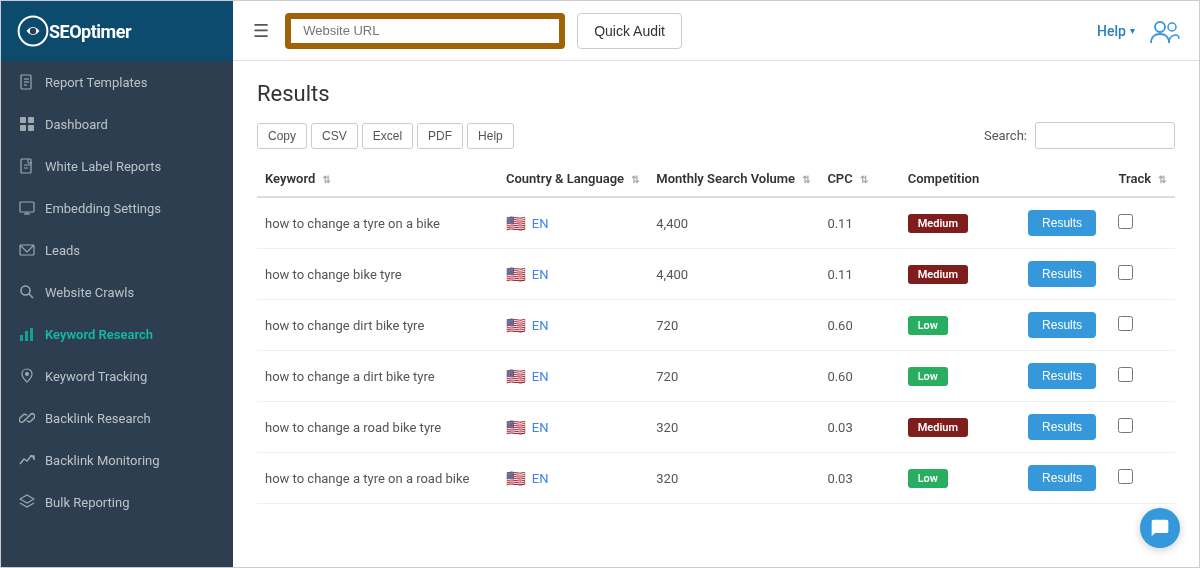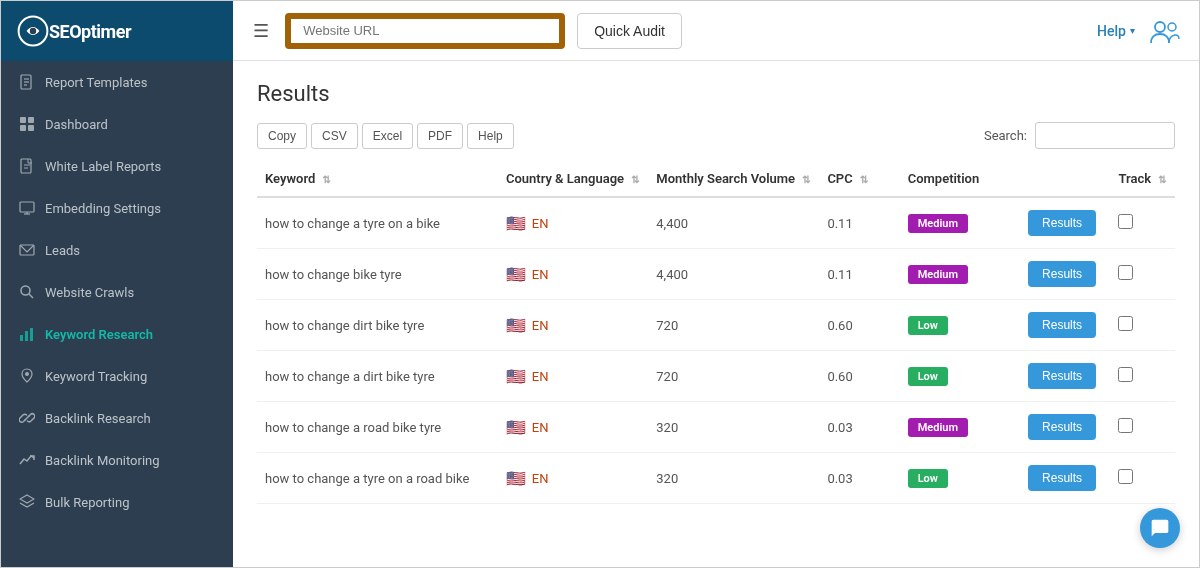--- a/index.html
+++ b/index.html
@@ -207,32 +207,32 @@
 
     .flag-cell {
       display: flex;
       align-items: center;
       gap: 6px;
     }
     .flag {
       font-size: 16px;
     }
     .lang-code {
-      color: #c2410c;
+      color: #3b82f6;
     }
 
     .badge {
       display: inline-block;
       padding: 3px 10px;
       border-radius: 3px;
       font-size: 11px;
       font-weight: 600;
       color: #fff;
     }
-    .badge-medium { background: #a21caf; }
+    .badge-medium { background: #7f1d1d; }
     .badge-low { background: #27ae60; }
 
     .results-btn {
       background: #3498db;
       color: #fff;
       border: none;
       border-radius: 4px;
       padding: 6px 14px;
       font-size: 12px;
       cursor: pointer;

